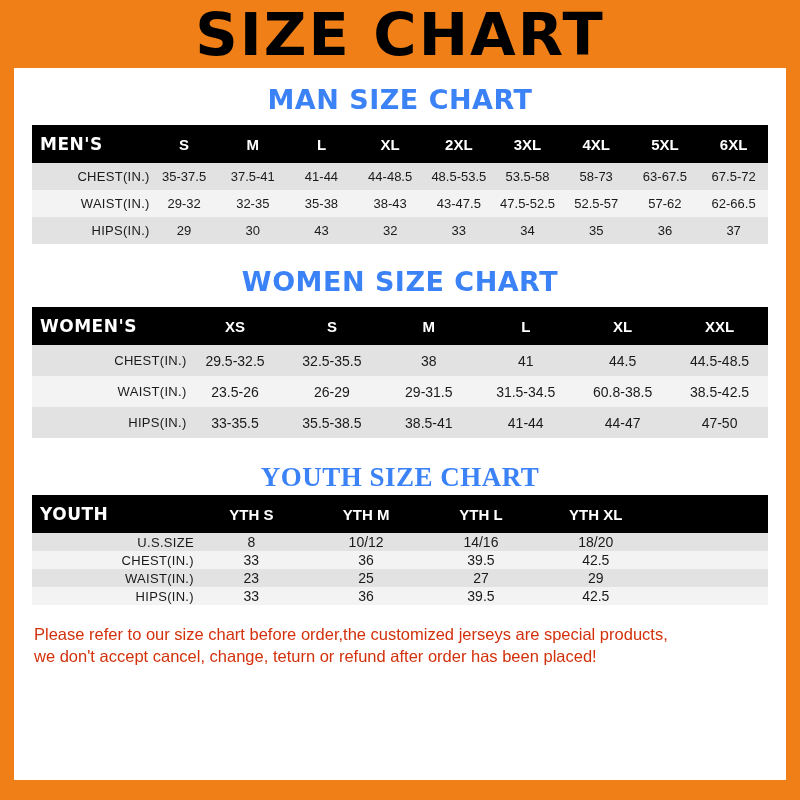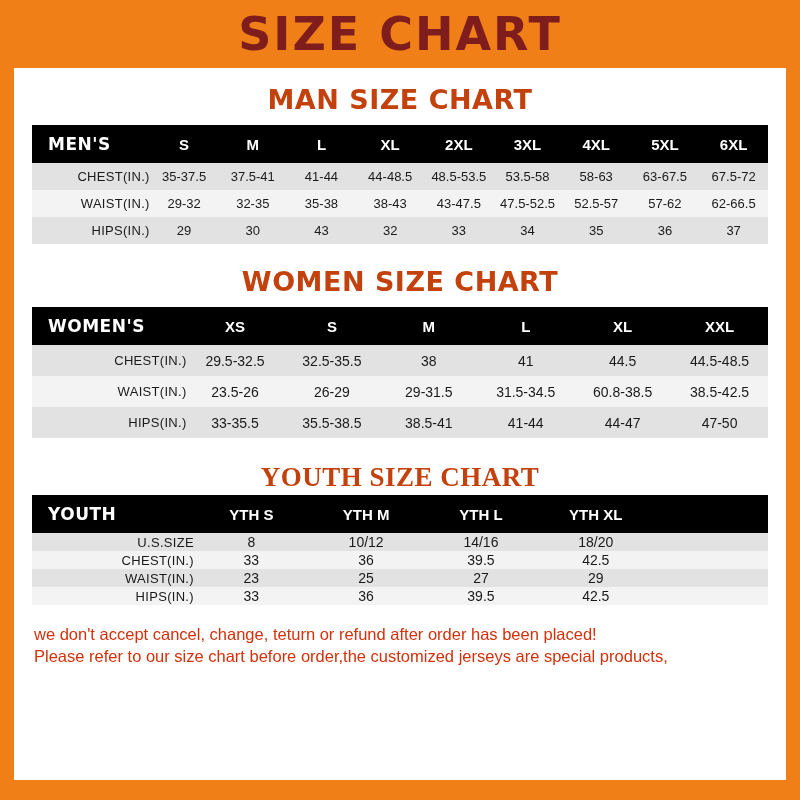--- a/index.html
+++ b/index.html
@@ -26,34 +26,34 @@
     background: #ef7f16;
     height: 68px;
     display: flex;
     align-items: center;
     justify-content: center;
     margin: 0 -14px;
   }
   .header-title {
     font-family: "DejaVu Sans", sans-serif;
     font-weight: bold;
-    font-size: 46px;
+    font-size: 59px;
     letter-spacing: 2px;
-    color: #7f1d1d;
+    color: #000000;
     line-height: 1;
   }
   .content {
     padding: 0 18px;
   }
   .section-title {
     text-align: center;
     font-family: "DejaVu Sans", sans-serif;
     font-weight: bold;
     font-size: 27px;
-    color: #c2410c;
+    color: #3b82f6;
     letter-spacing: 0.5px;
   }
   .t-man { margin: 16px 0 10px; }
   .t-women { margin: 22px 0 10px; }
   .t-youth { margin: 24px 0 2px; font-family: Liberation Serif, serif; }
 
   table.size {
     border-collapse: collapse;
     width: 100%;
     table-layout: fixed;
@@ -69,21 +69,21 @@
   }
   table.size thead th {
     background: #000000;
     color: #ffffff;
     font-weight: bold;
     font-size: 15px;
     height: 38px;
   }
   table.size thead th.rowlabel {
     text-align: left;
-    padding-left: 16px;
+    padding-left: 8px;
     font-family: "DejaVu Sans", sans-serif;
     font-size: 17px;
     letter-spacing: 0.5px;
   }
   table.size tbody tr.odd td { background: #e2e2e2; }
   table.size tbody tr.even td { background: #f3f3f3; }
   table.size tbody td.rowlabel {
     text-align: right;
     font-size: 13px;
     letter-spacing: 0.3px;
@@ -161,21 +161,21 @@
       </thead>
       <tbody>
         <tr class="odd">
           <td class="rowlabel">CHEST(IN.)</td>
           <td>35-37.5</td>
           <td>37.5-41</td>
           <td>41-44</td>
           <td>44-48.5</td>
           <td>48.5-53.5</td>
           <td>53.5-58</td>
-          <td>58-63</td>
+          <td>58-73</td>
           <td>63-67.5</td>
           <td>67.5-72</td>
         </tr>
         <tr class="even">
           <td class="rowlabel">WAIST(IN.)</td>
           <td>29-32</td>
           <td>32-35</td>
           <td>35-38</td>
           <td>38-43</td>
           <td>43-47.5</td>
@@ -302,20 +302,20 @@
           <td>33</td>
           <td>36</td>
           <td>39.5</td>
           <td>42.5</td>
           <td></td>
         </tr>
       </tbody>
     </table>
 
     <div class="note">
+      <div>Please refer to our size chart before order,the customized jerseys are special products,</div>
       <div>we don't accept cancel, change, teturn or refund after order has been placed!</div>
-      <div>Please refer to our size chart before order,the customized jerseys are special products,</div>
     </div>
 
   </div>
 
   <div class="footer-band"></div>
 </div>
 
 </body></html>

